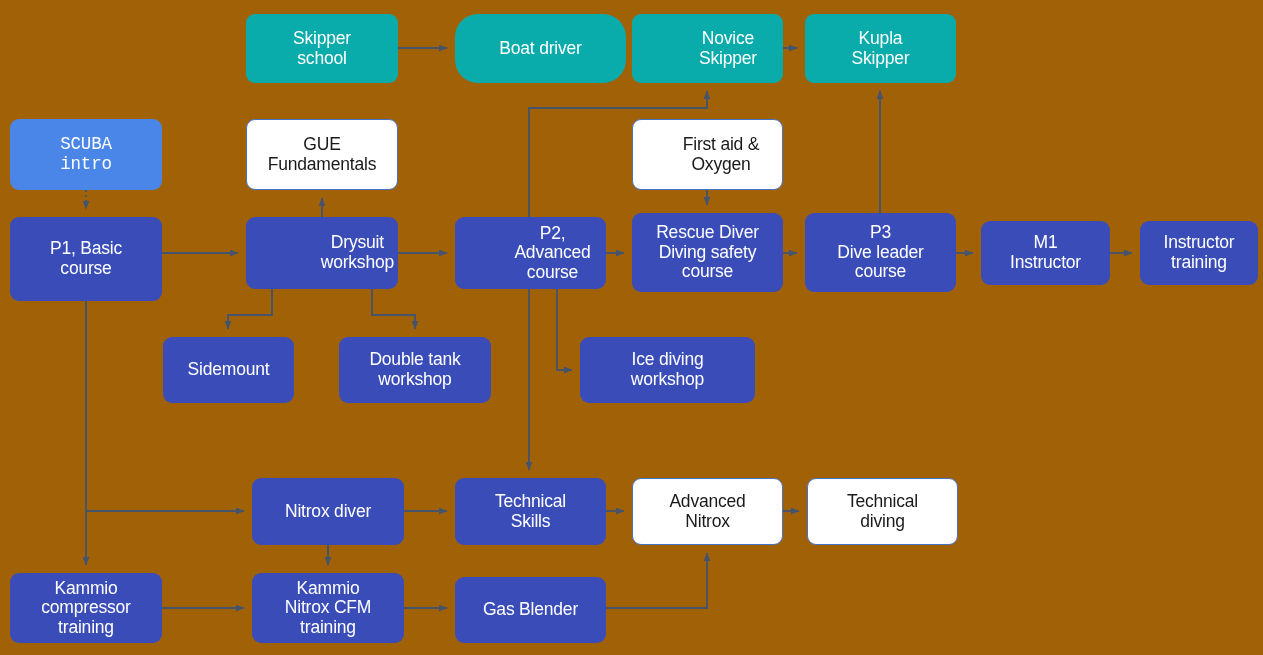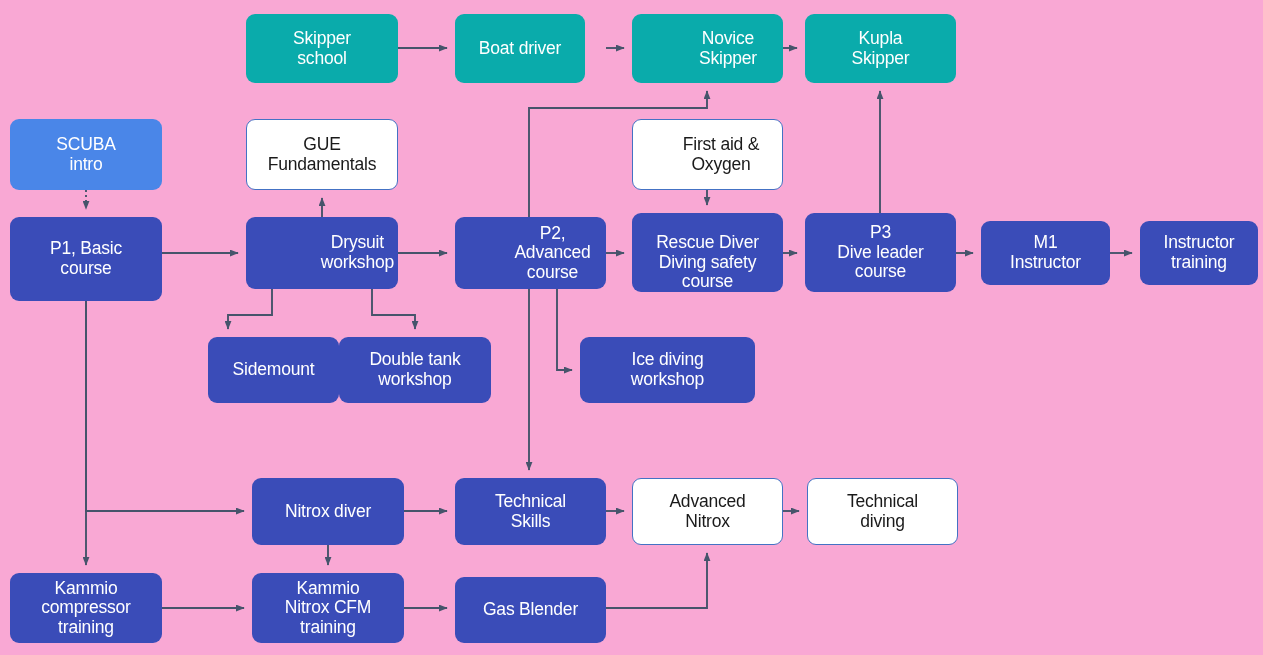--- a/index.html
+++ b/index.html
@@ -1,17 +1,17 @@
 <!DOCTYPE html>
 <html><head>
 <meta charset="utf-8">
 <style>
   html,body{margin:0;padding:0;background:#ffffff;}
   body{width:1263px;height:655px;overflow:hidden;font-family:"Liberation Sans",sans-serif;}
-  #stage{position:relative;width:1263px;height:655px;background:#f9a8d4;}
+  #stage{position:relative;width:1263px;height:655px;background:#a16207;}
   svg#edges{position:absolute;left:0;top:0;width:1263px;height:655px;pointer-events:none;}
   .node{position:absolute;box-sizing:border-box;display:flex;align-items:center;justify-content:center;
         text-align:center;border-radius:9px;line-height:1.12;letter-spacing:-0.2px;}
   .node .lbl{display:block;white-space:pre-line;padding:0 4px;}
   .n-dark{background:#3a4cb8;color:#ffffff;font-size:17.5px;}
   .n-teal{background:#0aabab;color:#ffffff;font-size:17.5px;}
   .n-light{background:#4a86e8;color:#ffffff;font-size:17.5px;}
   .n-white{background:#ffffff;color:#1a1a1a;border:1.3px solid #4472c4;font-size:17.5px;}
 </style>
 </head>
@@ -52,32 +52,32 @@
         <path d="M162,608 L244,608" fill="none" stroke="#46546b" stroke-width="1.9" stroke-linejoin="miter" marker-end="url(#arrowhead)"></path>
         <path d="M404,608 L447,608" fill="none" stroke="#46546b" stroke-width="1.9" stroke-linejoin="miter" marker-end="url(#arrowhead)"></path>
         <path d="M606,608 L707,608 L707,553" fill="none" stroke="#46546b" stroke-width="1.9" stroke-linejoin="miter" marker-end="url(#arrowhead)"></path>
       </g>
   </svg>
   <div id="node-layer">
       <div class="node n-teal" style="left: 246px; top: 14px; width: 152px; height: 69px;">
         <span class="lbl">Skipper
 school</span>
       </div>
-      <div class="node n-teal" style="left: 455px; top: 14px; width: 130px; height: 69px;">
+      <div class="node n-teal" style="left: 455px; top: 14px; width: 171px; height: 69px; border-radius: 23px;">
         <span class="lbl">Boat driver</span>
       </div>
       <div class="node n-teal" style="left: 632px; top: 14px; width: 151px; height: 69px; padding-left: 41px;">
         <span class="lbl">Novice
 Skipper</span>
       </div>
       <div class="node n-teal" style="left: 805px; top: 14px; width: 151px; height: 69px;">
         <span class="lbl">Kupla
 Skipper</span>
       </div>
-      <div class="node n-light" style="left: 10px; top: 119px; width: 152px; height: 71px;">
+      <div class="node n-light" style="left: 10px; top: 119px; width: 152px; height: 71px; font-family: Liberation Mono, monospace;">
         <span class="lbl">SCUBA
 intro</span>
       </div>
       <div class="node n-white" style="left: 246px; top: 119px; width: 152px; height: 71px;">
         <span class="lbl">GUE
 Fundamentals</span>
       </div>
       <div class="node n-white" style="left: 632px; top: 119px; width: 151px; height: 71px; padding-left: 27px;">
         <span class="lbl">First aid &amp;
 Oxygen</span>
@@ -87,39 +87,39 @@
 course</span>
       </div>
       <div class="node n-dark" style="left: 246px; top: 217px; width: 152px; height: 72px; justify-content: flex-end;">
         <span class="lbl">Drysuit
 workshop</span>
       </div>
       <div class="node n-dark" style="left: 455px; top: 217px; width: 151px; height: 72px; padding-left: 44px;">
         <span class="lbl">P2, Advanced
 course</span>
       </div>
-      <div class="node n-dark" style="left: 632px; top: 213px; width: 151px; height: 79px; align-items: flex-end;">
+      <div class="node n-dark" style="left: 632px; top: 213px; width: 151px; height: 79px;">
         <span class="lbl">Rescue Diver
 Diving safety
 course</span>
       </div>
       <div class="node n-dark" style="left: 805px; top: 213px; width: 151px; height: 79px;">
         <span class="lbl">P3
 Dive leader
 course</span>
       </div>
       <div class="node n-dark" style="left: 981px; top: 221px; width: 129px; height: 64px;">
         <span class="lbl">M1
 Instructor</span>
       </div>
       <div class="node n-dark" style="left: 1140px; top: 221px; width: 118px; height: 64px;">
         <span class="lbl">Instructor
 training</span>
       </div>
-      <div class="node n-dark" style="left: 163px; top: 337px; width: 131px; height: 66px; margin-left: 45px;">
+      <div class="node n-dark" style="left: 163px; top: 337px; width: 131px; height: 66px;">
         <span class="lbl">Sidemount</span>
       </div>
       <div class="node n-dark" style="left: 339px; top: 337px; width: 152px; height: 66px;">
         <span class="lbl">Double tank
 workshop</span>
       </div>
       <div class="node n-dark" style="left: 580px; top: 337px; width: 175px; height: 66px;">
         <span class="lbl">Ice diving
 workshop</span>
       </div>

